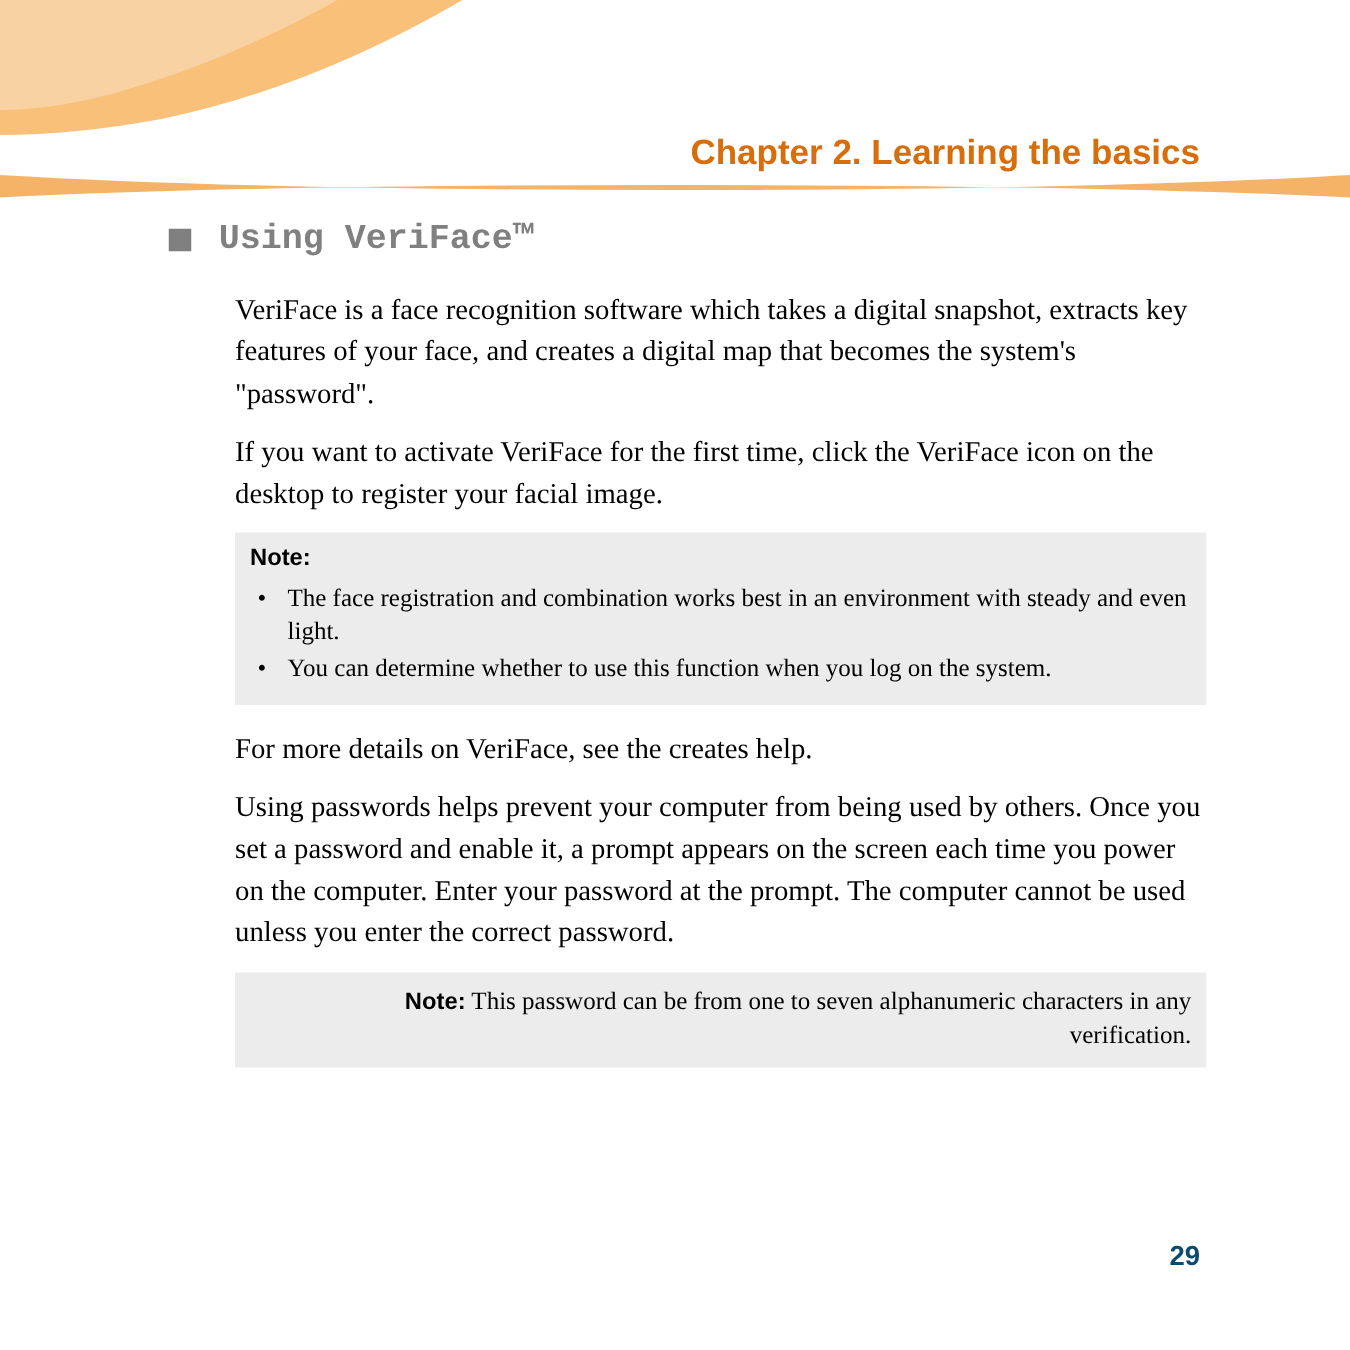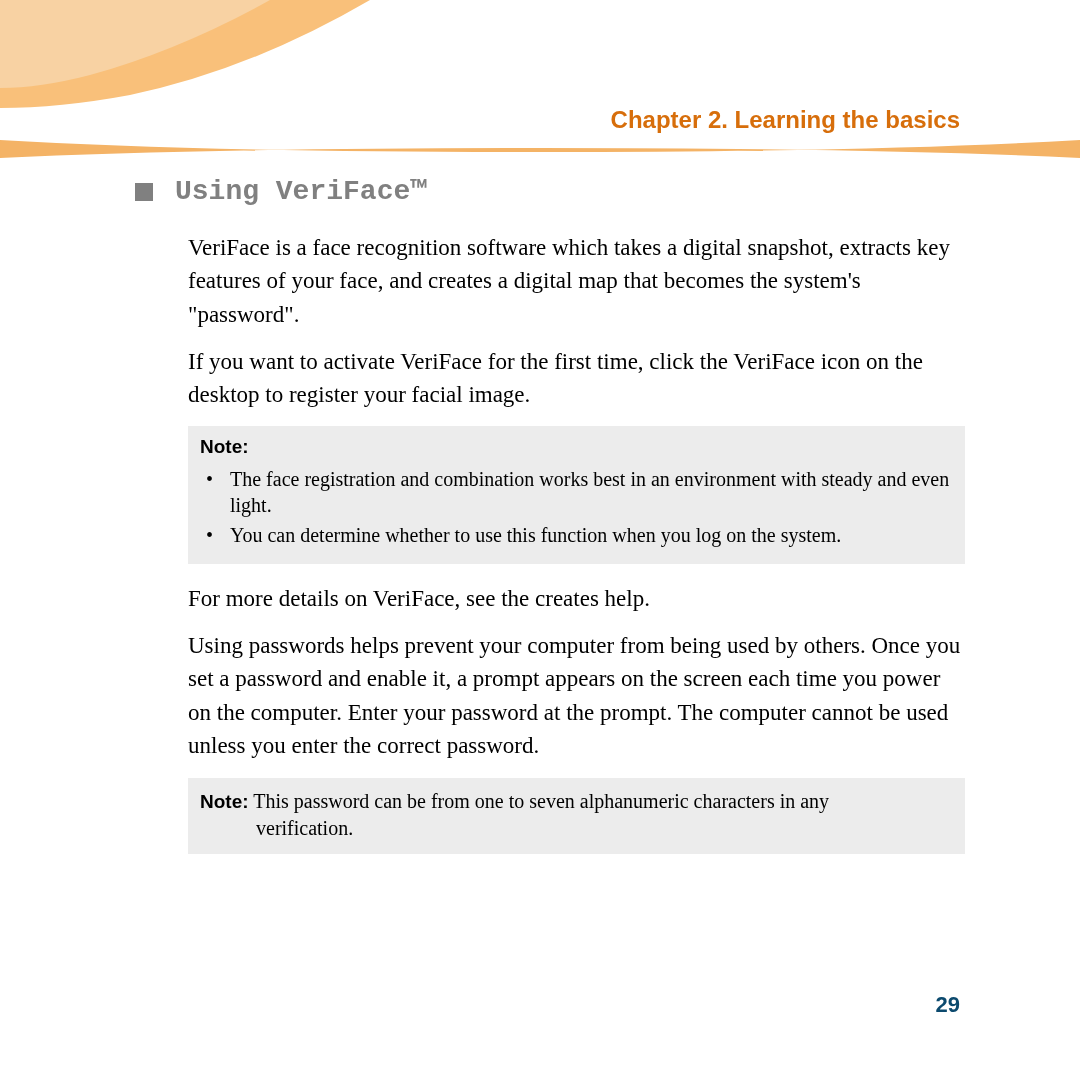--- a/index.html
+++ b/index.html
@@ -19,21 +19,21 @@
     height: 160px;
     pointer-events: none;
   }
   .decoration svg { display: block; }
   .chapter-title {
     position: absolute;
     top: 106px;
     right: 120px;
     font-family: Arial, Helvetica, sans-serif;
     font-weight: bold;
-    font-size: 24px;
+    font-size: 28px;
     color: #d76e0b;
   }
   .content {
     position: absolute;
     top: 168px;
     left: 135px;
     right: 115px;
   }
   .section-heading {
     display: flex;
@@ -90,20 +90,21 @@
     flex-shrink: 0;
     text-align: left;
     padding-left: 6px;
   }
   .notes-text { flex: 1; }
   .note-box {
     background: #ececec;
     margin-left: 53px;
     padding: 10px 12px 12px 12px;
     margin-top: 16px;
+    text-align: right;
   }
   .note-inline {
     font-size: 20px;
     line-height: 1.35;
     color: #000000;
   }
   .note-inline-label {
     font-family: Arial, Helvetica, sans-serif;
     font-weight: bold;
     font-size: 19px;

